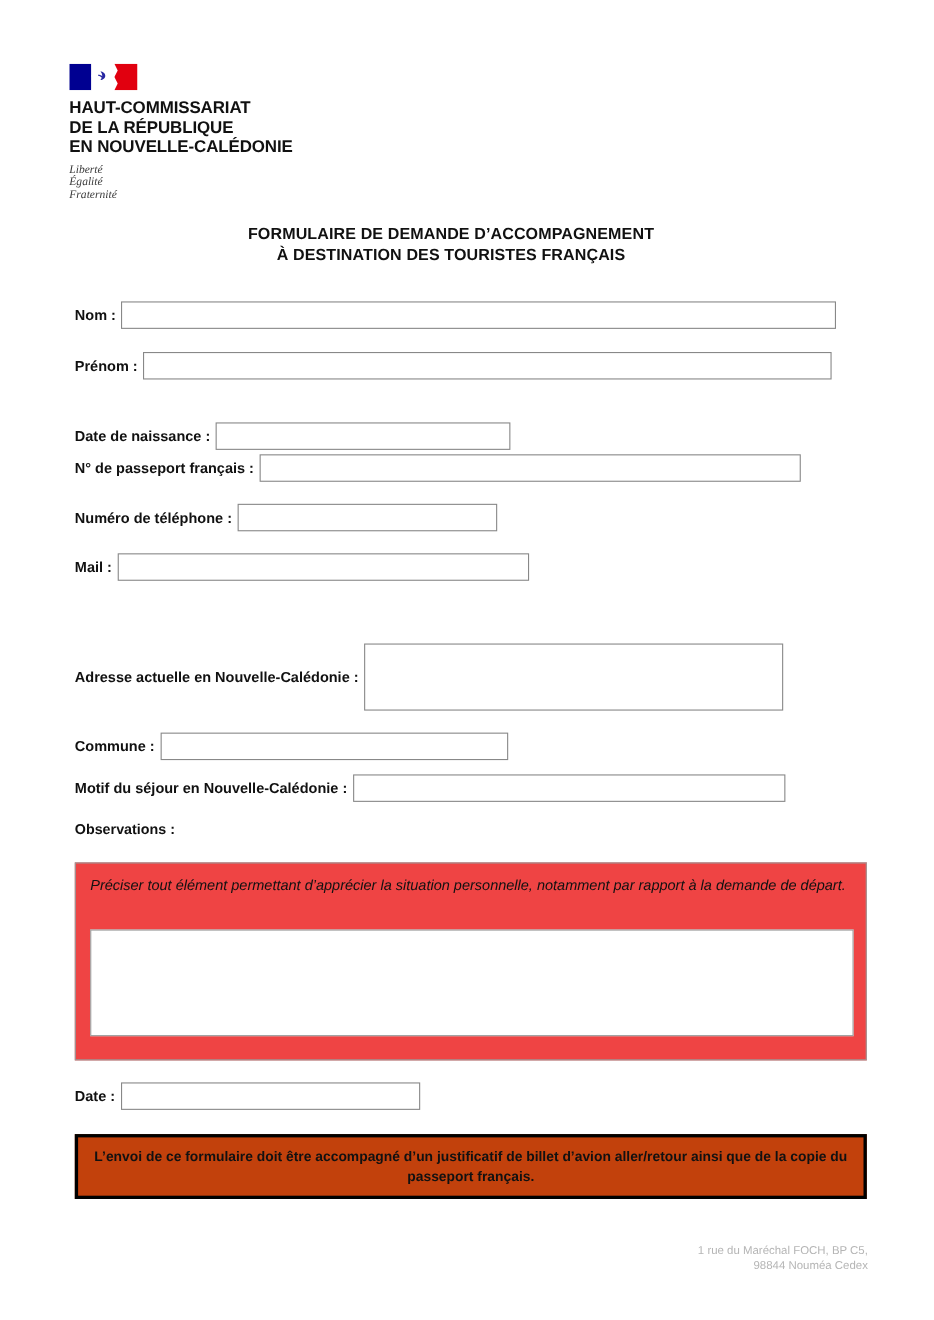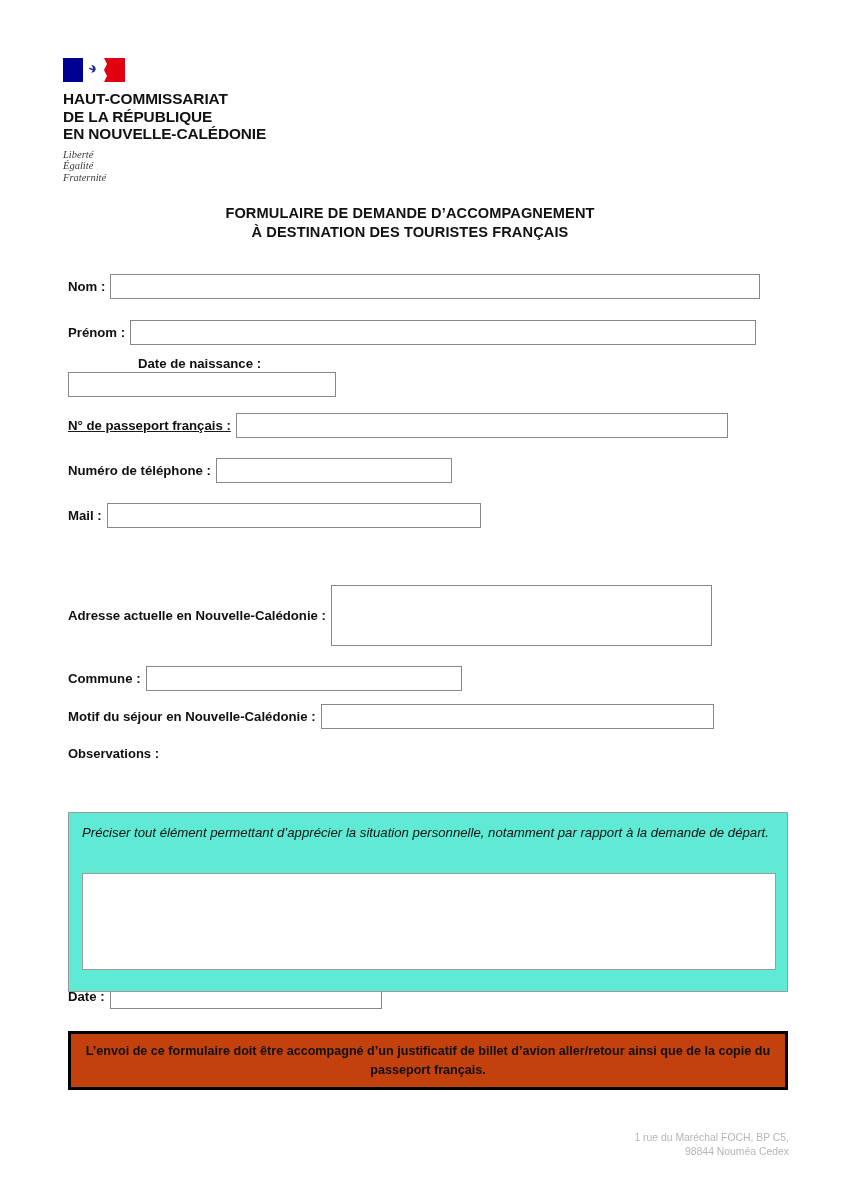--- a/index.html
+++ b/index.html
@@ -109,22 +109,21 @@
     color: #111111;
   }
   .obs-outer {
     position: absolute;
     box-sizing: border-box;
     left: 68px;
     top: 784px;
     width: 720px;
     height: 180px;
     border: 1px solid #9a9a9a;
-    background: #5eead4;
-    margin-top: 28px;
+    background: #ef4444;
   }
   .obs-hint {
     position: absolute;
     left: 13px;
     top: 9px;
     width: 694px;
     font-style: italic;
     font-size: 13.2px;
     line-height: 21px;
     text-align: justify;
@@ -213,26 +212,26 @@
     <div class="row" style="left:68px; top:274px;">
       <span class="f-label">Nom :</span>
       <input class="f-box" style="width: 650px;" type="text">
     </div>
 
     <div class="row" style="left:68px; top:320px;">
       <span class="f-label">Prénom :</span>
       <input class="f-box" style="width: 626px;" type="text">
     </div>
 
-    <div class="row" style="left:68px; top:356px;flex-direction:column;">
+    <div class="row" style="left:68px; top:384px;">
       <span class="f-label">Date de naissance :</span>
       <input class="f-box" style="width: 268px;" type="text">
     </div>
 
-    <div class="row" style="left:68px; top:413px;text-decoration:underline;">
+    <div class="row" style="left:68px; top:413px;">
       <span class="f-label">N° de passeport français :</span>
       <input class="f-box" style="width: 492px;" type="text">
     </div>
 
     <div class="row" style="left:68px; top:458px;">
       <span class="f-label">Numéro de téléphone :</span>
       <input class="f-box" style="width: 236px;" type="text">
     </div>
 
     <div class="row" style="left:68px; top:503px;align-items:center;">

